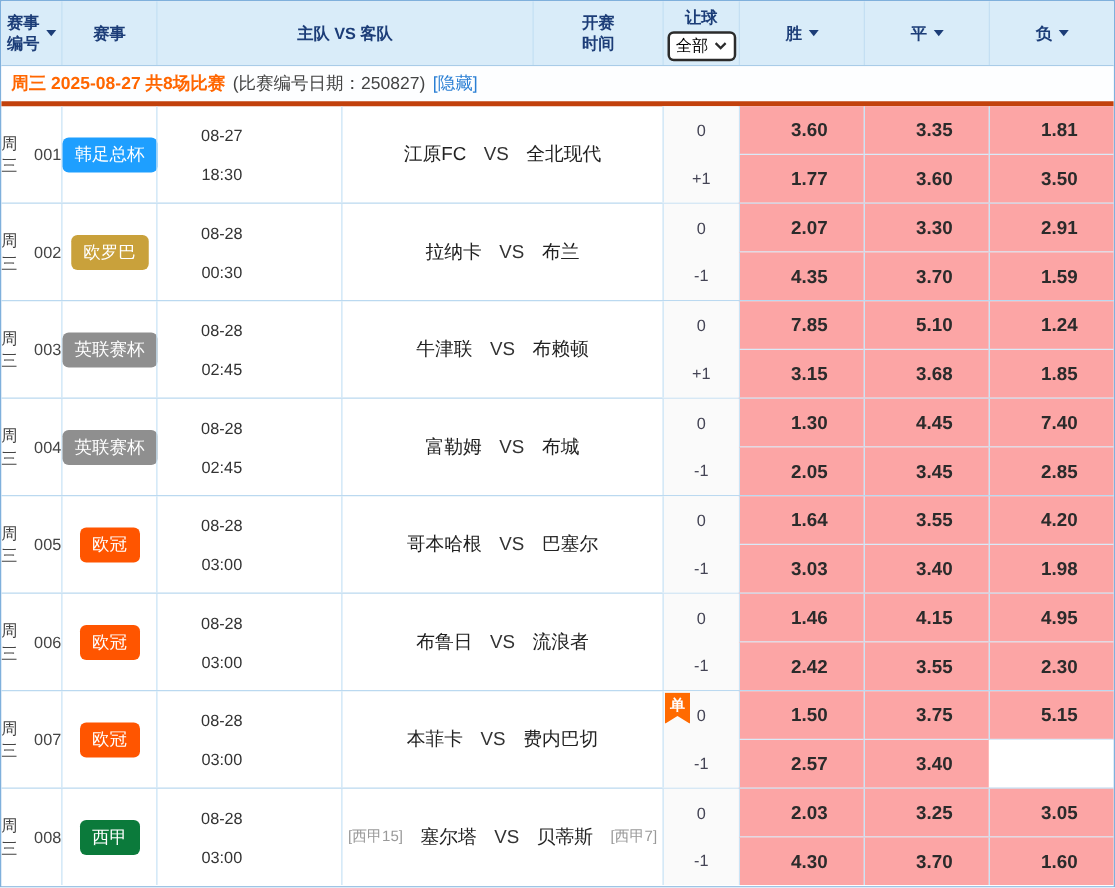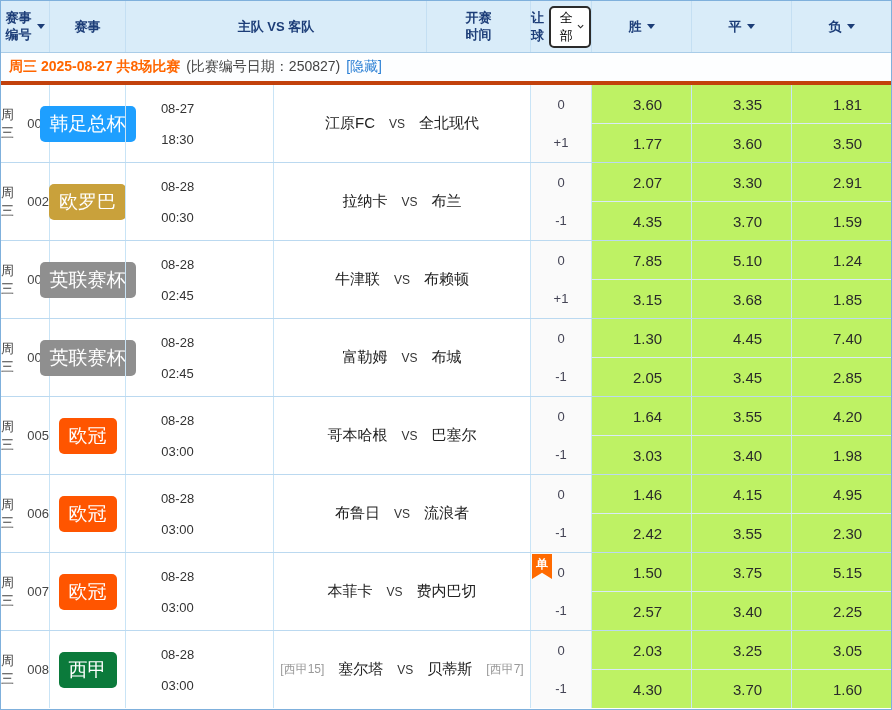--- a/index.html
+++ b/index.html
@@ -11,55 +11,55 @@
   .thead { display:flex; height:52px; background:#D9ECF9; color:#1C3D78; font-weight:bold;
            font-size:13px; border-bottom:1px solid #A9CCE8; }
   .th { display:flex; align-items:center; justify-content:center; height:100%;
         border-left:1px solid #C4DFF3; gap:5px; }
   .th:first-child { border-left:none; }
   .w1{width:48px}.w2{width:76px}.w3{width:104px}.w4{width:301px}.w5{width:61px}
   .w6{width:100px}.w7{width:100px}.w8{flex:1}
   .two { display:flex; flex-direction:column; line-height:1.25; align-items:center; }
   .arr { width:0; height:0; border-left:4px solid transparent; border-right:4px solid transparent;
          border-top:5px solid #1C3D78; display:inline-block; }
-  .hh { display:flex; align-items:center; gap:2px; }
+  .hh { display:flex; flex-direction:column; align-items:center; gap:2px; }
   .sel { border:2px solid #2b2b2b; border-radius:5px; background:#fff; color:#000; font-size:13px;
          font-weight:normal; display:flex; align-items:center; padding:1px 5px; gap:4px; cursor:pointer;text-align:right; }
 
   
   .subhead { height:32px; display:flex; align-items:center; padding-left:8px; font-size:14px;
              border-bottom:4px solid #c2410c; background:#FDFEFF; gap:6px; }
   .sub-date { color:#FF6600; font-weight:bold; }
   .sub-note { color:#444; }
   .sub-link { color:#2A7FD4; cursor:pointer; }
 
   
   .match { display:grid; grid-template-columns:48px 76px 104px 301px 61px 100px 100px 1fr;
            grid-template-rows:39px 38px; border-bottom:1px solid #BBD9F0; font-size:13px; color:#333; }
   .match:last-child { border-bottom:none; }
   .cell { display:flex; align-items:center; justify-content:center; border-left:1px solid #C9E4F6; }
   .no,.lg,.tm,.teams { grid-row:1/3; }
   .no { border-left:none; gap:3px; color:#444; }
   .tm { flex-direction:column; gap:16px; }
-  .badge { color:#fff; font-size:19px; padding:5px 10px; border-radius:5px; white-space:nowrap; }
+  .badge { color:#fff; font-size:14px; padding:5px 10px; border-radius:5px; white-space:nowrap; }
   .bg-blue{background:#1E9FFF}.bg-gold{background:#C9A13B}.bg-gray{background:#8F8F8F}
   .bg-orange{background:#FF5500}.bg-green{background:#0B7A3B}
   .teams { font-size:15px; color:#222; gap:14px;margin-left:44px; }
-  .vs { font-size:12px; color:#333; }
+  .vs { font-size:15px; color:#333; }
   .note { color:#999; font-size:12px; }
   .note:empty { display:none; }
   .hc { grid-row:1/3; grid-column:5; flex-direction:column; background:#FAFAFA;
         position:relative; color:#445; justify-content:flex-start; }
   .hval { height:39px; display:flex; align-items:center; justify-content:center; width:100%; font-size:13px; }
   .single { position:absolute; top:1px; left:1px; background:#FF6A00; color:#fff; font-size:12px;
             font-weight:bold; width:20px; height:25px; display:flex; align-items:center;
             justify-content:center; padding-bottom:5px;
             clip-path:polygon(0 0,100% 0,100% 100%,50% 75%,0 100%); }
-  .odd { background:#bef264; border-left:1px solid #C9E4F6; display:flex; align-items:center;
-         justify-content:center; font-weight:normal; font-size:15px; color:#2b2b2b; cursor:pointer;padding-left:12px; }
+  .odd { background:#fca5a5; border-left:1px solid #C9E4F6; display:flex; align-items:center;
+         justify-content:center; font-weight:bold; font-size:15px; color:#2b2b2b; cursor:pointer;padding-left:12px; }
   .odd.r1 { border-bottom:1px solid #D9EAF8; }
 </style>
 </head>
 <body>
 
 <div class="wrap">
 
   <div class="thead">
     <div class="th w1">
       <span class="two">
@@ -305,21 +305,20 @@
     <div class="cell hc">
         <span class="single">单</span>
         <div class="hval">0</div>
         <div class="hval">-1</div>
       </div>
     <div class="odd r1">1.50</div>
     <div class="odd r1">3.75</div>
     <div class="odd r1">5.15</div>
     <div class="odd">2.57</div>
     <div class="odd">3.40</div>
-    <div class="odd">2.25</div>
   </div>
 
   <div class="match">
     <div class="cell no">
         <div>周三</div>
         <div>008</div>
       </div>
     <div class="cell lg">
         <span class="badge bg-green">西甲</span>
       </div>

